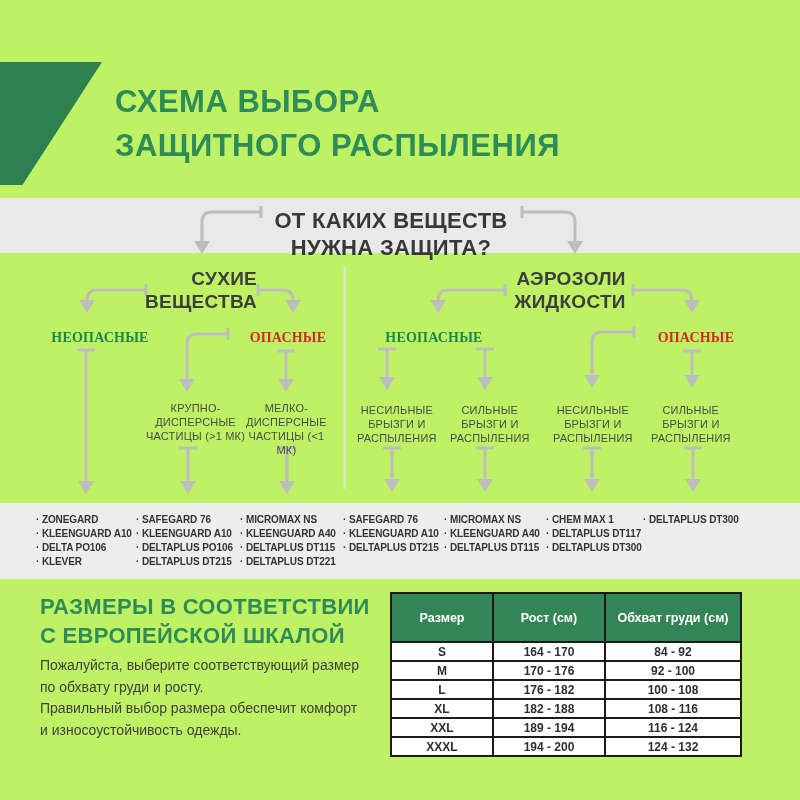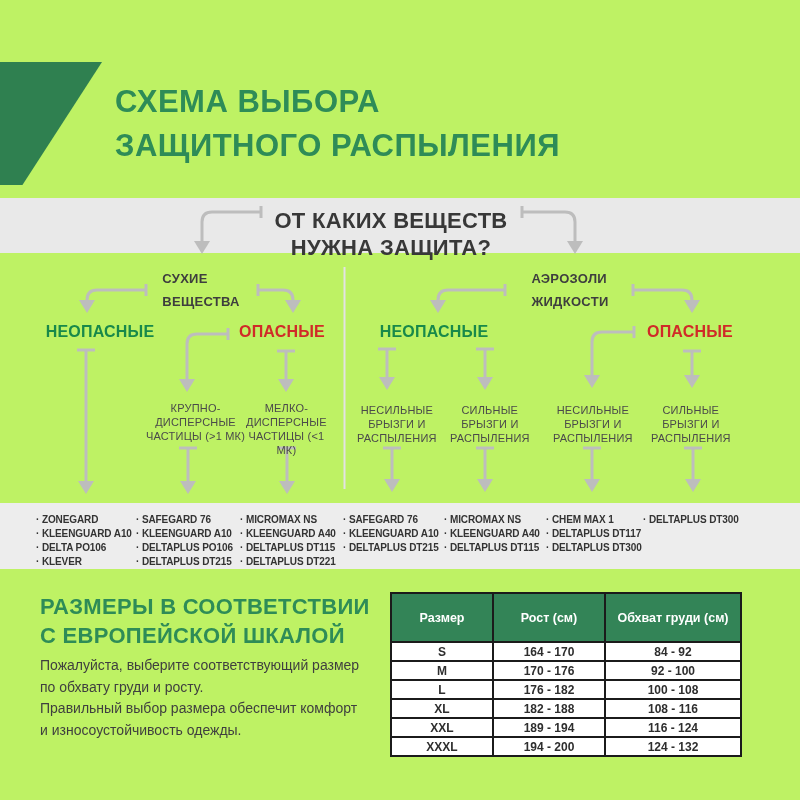--- a/index.html
+++ b/index.html
@@ -19,39 +19,39 @@
     line-height:44px; letter-spacing:.5px; white-space:nowrap;
   }
   
   .qband { position:absolute; left:0; top:190px; width:800px; height:55px; background:#e9e9e9;margin-top:8px; }
   .qtext {
     position:absolute; top:9px; left:0; width:782px; text-align:center;
     font-size:22px; font-weight:bold; color:#383838; line-height:27px; letter-spacing:.3px;
   }
   
   .bh {
-    position:absolute; top:267px; transform:translateX(-50%); text-align:left;
-    font-size:13px; font-weight:bold; color:#3e3e3e; line-height:23px; letter-spacing:.3px; white-space:nowrap;
+    position:absolute; top:267px; transform:translateX(-50%); text-align:right;
+    font-size:19px; font-weight:bold; color:#3e3e3e; line-height:23px; letter-spacing:.3px; white-space:nowrap;
   }
   .hz {
-    position:absolute; top:323px; transform:translateX(-50%);
-    font-size:16px; font-weight:bold; letter-spacing:.2px; white-space:nowrap;
+    position:absolute; top:330px; transform:translateX(-50%);
+    font-size:14px; font-weight:bold; letter-spacing:.2px; white-space:nowrap;font-family:Liberation Serif, serif;
   }
   .safe { color:#18894a; }
-  .danger { color:#d02b28; }
+  .danger { color:#d02b28;margin-left:6px; }
   .sub {
     position:absolute; font-size:11px; font-weight:normal; color:#4a4a4a;
     line-height:14px; white-space:pre-line; letter-spacing:.2px;text-align:center;
   }
   .svgflow { position:absolute; left:0; top:0; width:800px; height:800px; pointer-events:none; }
   .conn { stroke:#bdbdbd; stroke-width:3; fill:none; }
   .ah { fill:#bdbdbd; }
   .divider { stroke:#e3e3e3; stroke-width:2; }
   
-  .pband { position:absolute; left:0; top:503px; width:800px; height:66px; background:#ededed;text-decoration:underline; }
+  .pband { position:absolute; left:0; top:503px; width:800px; height:76px; background:#ededed;text-decoration:underline; }
   .pcol {
     position:absolute; top:10px; margin:0; padding:0; list-style:none;
     font-size:10px; font-weight:bold; color:#333333; line-height:14px;
     letter-spacing:-0.1px; white-space:nowrap;
   }
   .pcol li::before { content:"· "; }
   .pc1 { left:36px; }  .pc2 { left:136px; } .pc3 { left:240px; }
   .pc4 { left:343px; } .pc5 { left:444px; } .pc6 { left:546px; } .pc7 { left:643px; }
   
   .sizes-title {

